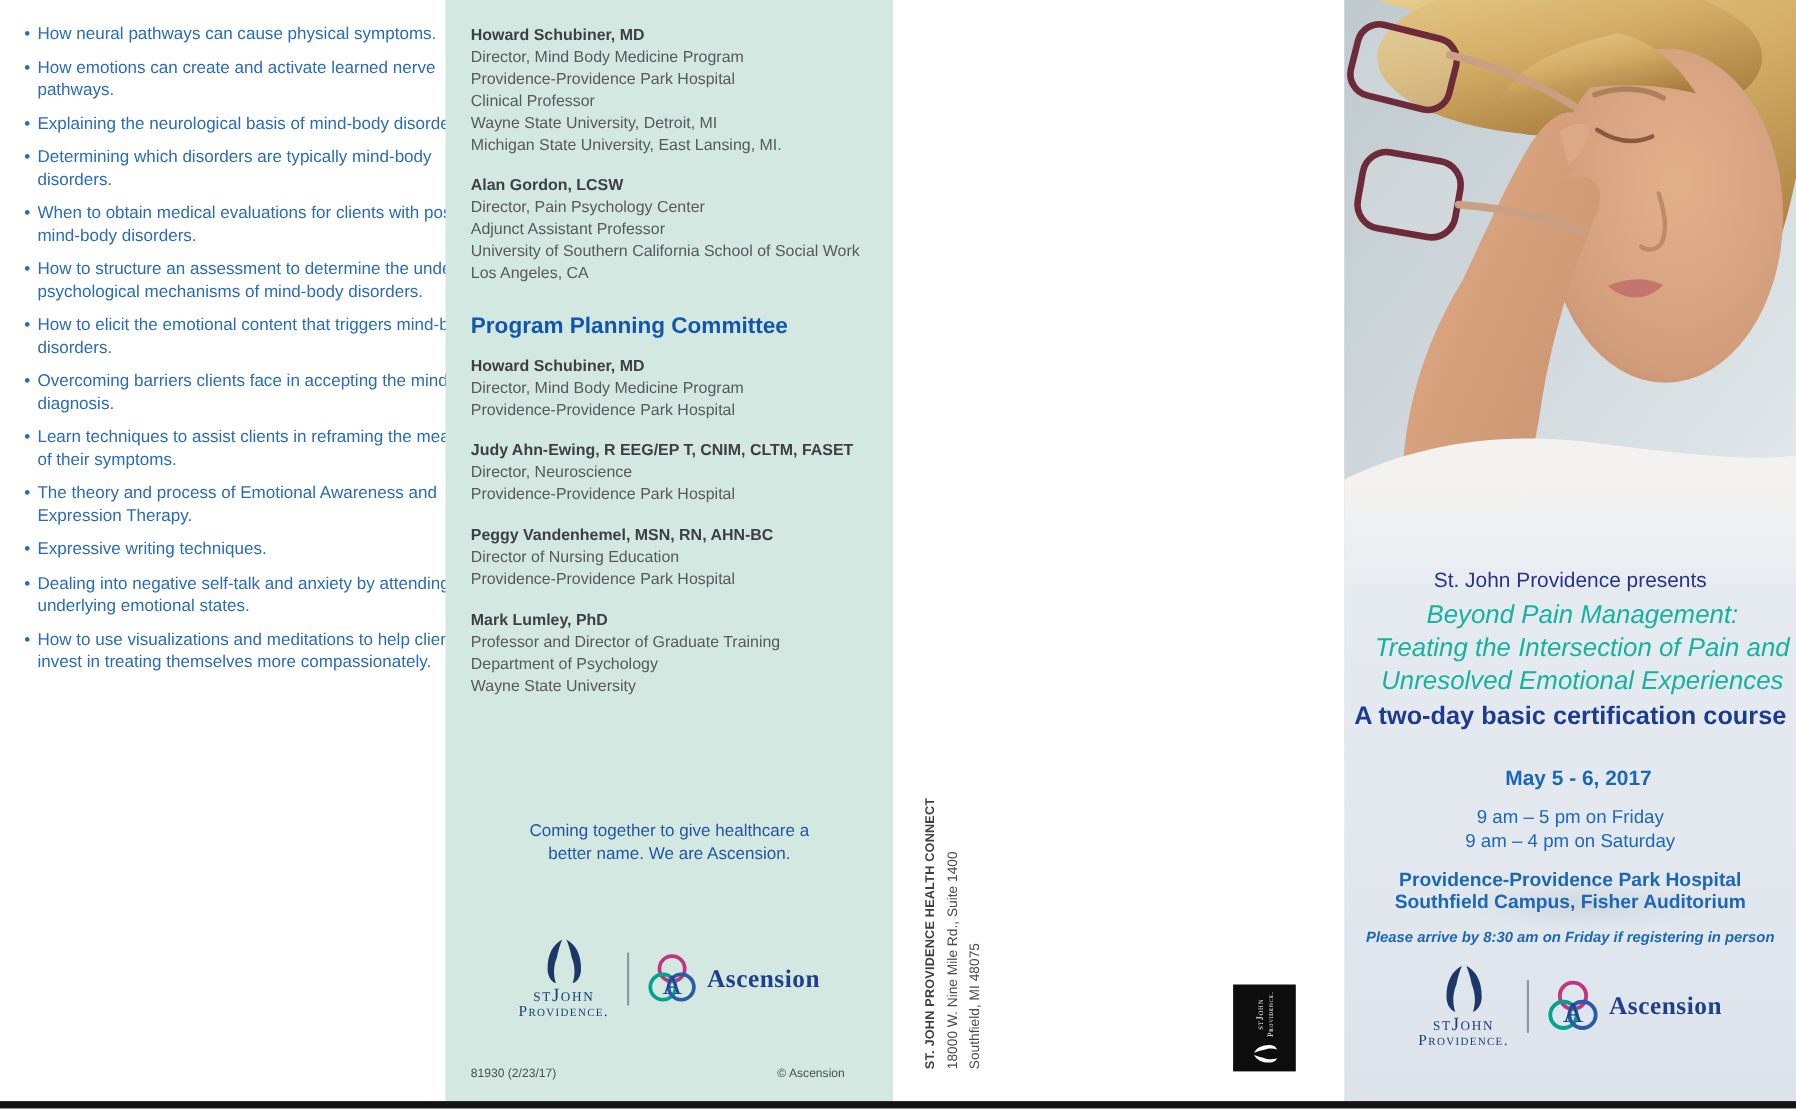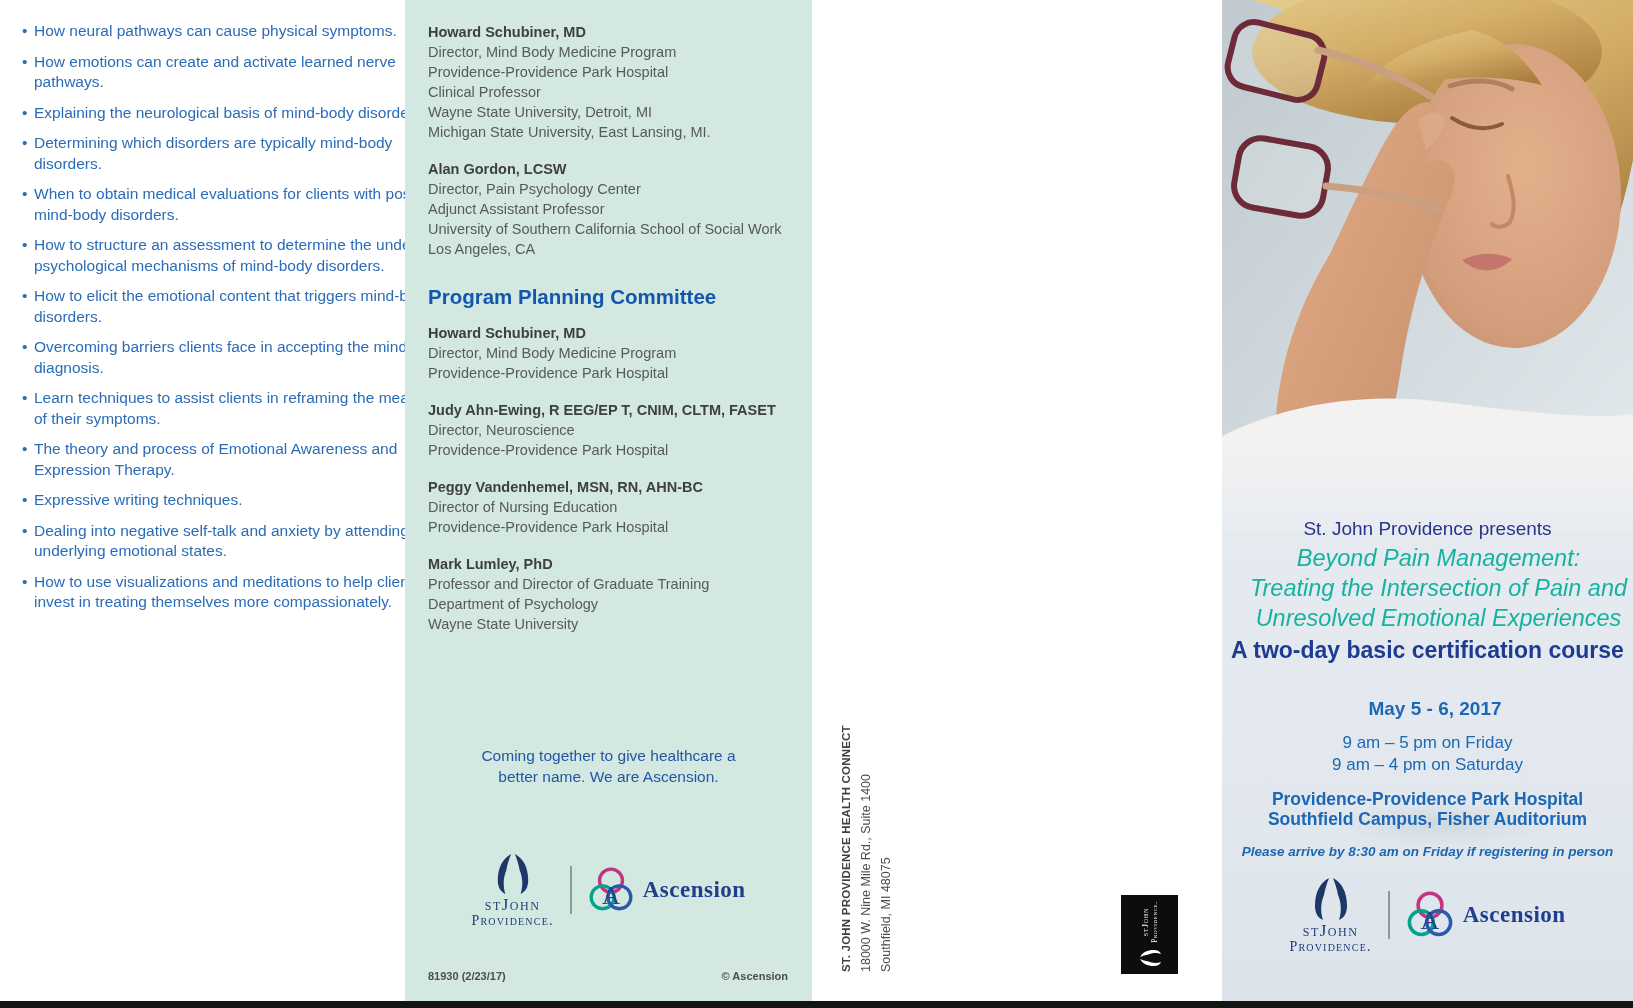--- a/index.html
+++ b/index.html
@@ -16,22 +16,22 @@
 
   
   .panel-middle{position:absolute;left:405px;top:0;width:407px;height:1001px;background:#d2e8e0;
                 box-sizing:border-box;padding:22px 12px 0 23px;}
   .person{margin-bottom:17px;}
   .person-name{font-weight:bold;color:#3e3f42;font-size:14.5px;line-height:20px;}
   .person-line{color:#58595c;font-size:14.5px;line-height:20px;}
   .committee-heading{margin:26px 0 14px 0;color:#1257ad;font-size:20.5px;font-weight:bold;}
   .tagline{position:absolute;left:0;right:0;top:745px;text-align:center;color:#2456a4;
            font-size:15.5px;line-height:21px;margin:0;}
-  .footer-row{position:absolute;left:23px;right:24px;top:970px;display:flex;
-              justify-content:space-between;font-size:11px;font-weight:bold;color:#4c4d4f;}
+  .footer-row{position:absolute;left:23px;right:44px;top:970px;display:flex;
+              justify-content:space-between;font-size:11px;font-weight:normal;color:#4c4d4f;}
 
   
   .logo-row{display:flex;align-items:center;justify-content:center;gap:16px;}
   .stjohn{display:flex;flex-direction:column;align-items:center;color:#1d3f77;
           font-family:"Liberation Serif",serif;}
   .sj-mark{display:block;margin-bottom:2px;}
   .sc{font-variant:small-caps;}
   .sj-name{font-size:17px;letter-spacing:1.5px;line-height:17px;}
   .sj-sub{font-size:14px;letter-spacing:1.2px;line-height:15px;}
   .logo-divider{width:2px;height:48px;background:#8a9aa5;}

